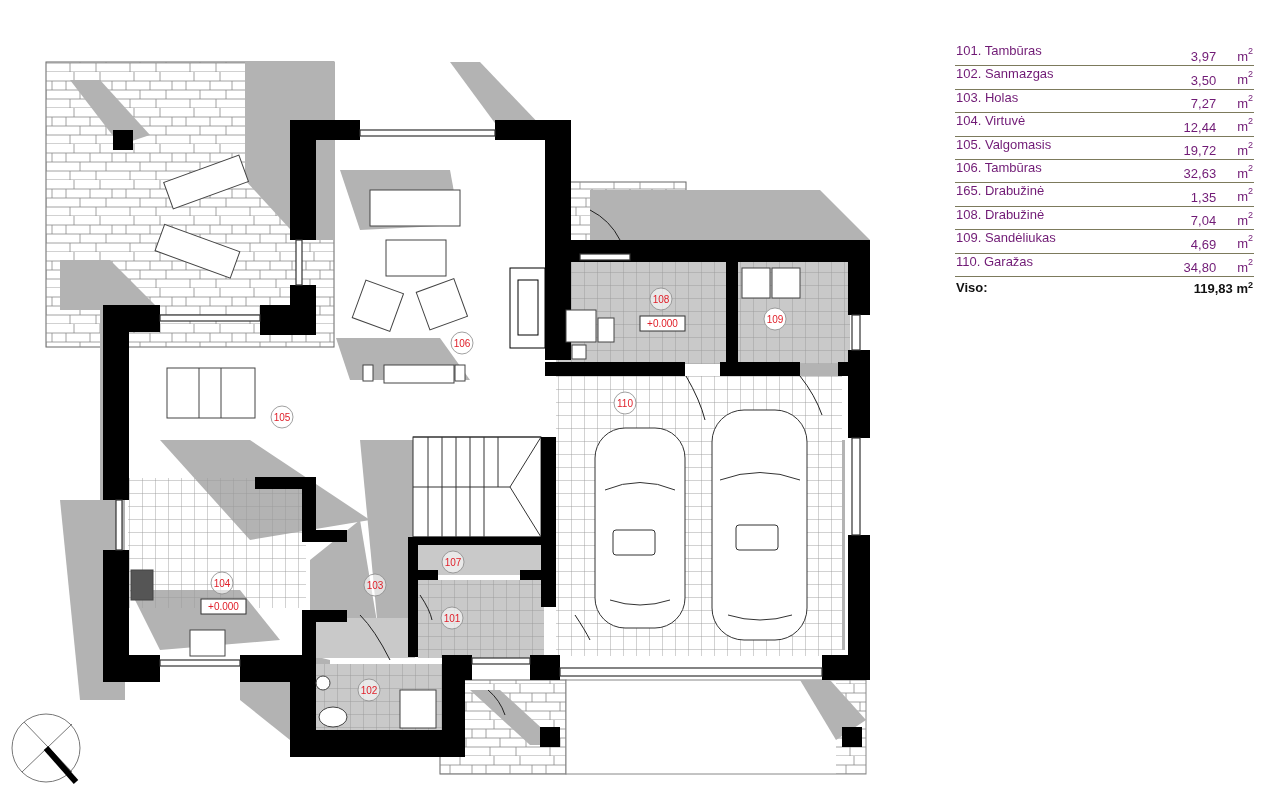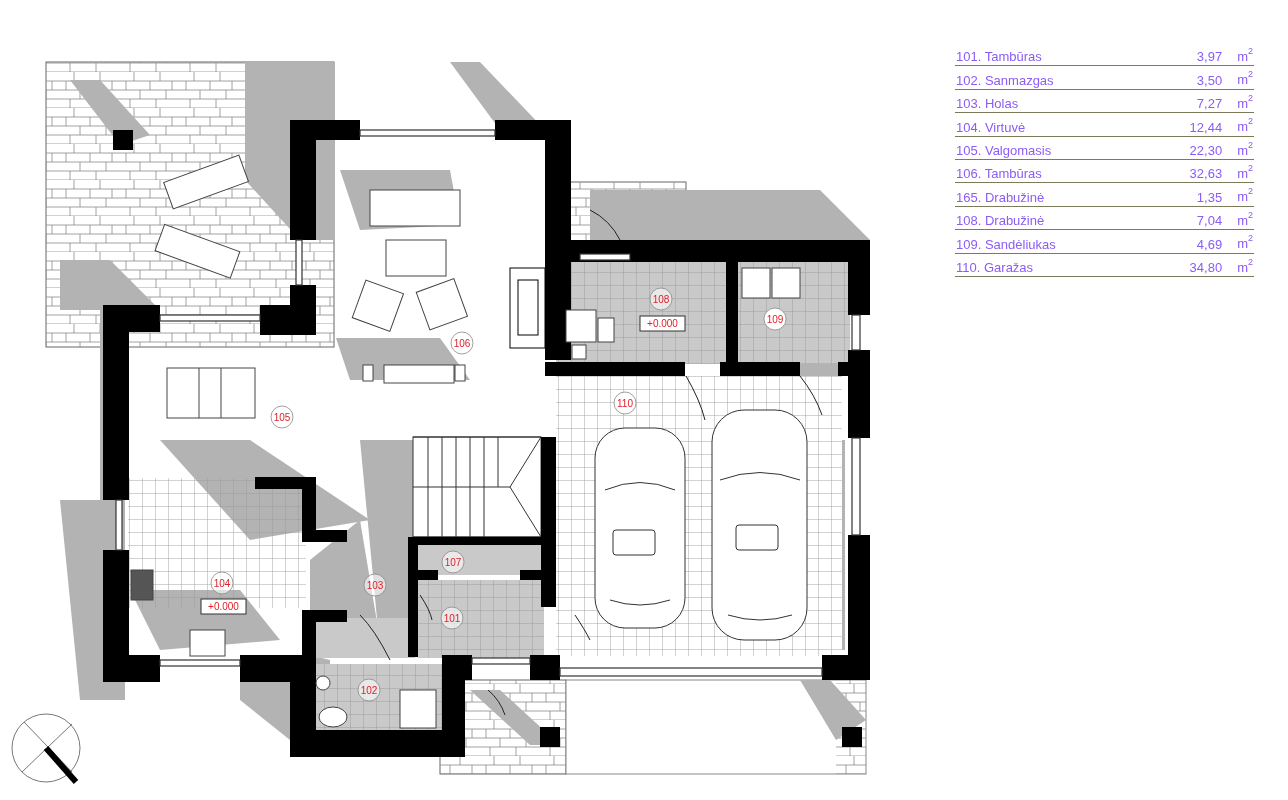--- a/index.html
+++ b/index.html
@@ -1,20 +1,20 @@
 <!DOCTYPE html>
 <html><head>
 <meta charset="utf-8">
 <style>
   html, body { margin:0; padding:0; background:#ffffff; }
   body { width:1288px; height:800px; position:relative; overflow:hidden; font-family:"Liberation Sans", sans-serif; }
   #plan { position:absolute; left:0; top:0; width:940px; height:800px; }
   .area-table { position:absolute; left:955px; top:43px; width:299px; }
-  .area-row { display:flex; justify-content:space-between; align-items:flex-end; height:23.4px; border-bottom:1.3px solid #7c7a5c; font-size:13px; color:#8b5cf6; padding:0 1px 1px 1px; box-sizing:border-box; }
-  .area-row .val { display:flex; align-items:flex-end; gap:8px; }
+  .area-row { display:flex; justify-content:space-between; height:23.4px; border-bottom:1.3px solid #7c7a5c; font-size:13px; color:#701a75; padding:0 1px 1px 1px; box-sizing:border-box; }
+  .area-row .val { display:flex; align-items:flex-end; gap:14px; }
   .area-row .num { margin-right:7px; }
   .area-row sup { font-size:9px; position:relative; top:-2px; }
   .area-row .unit { white-space:nowrap; }
   .total-row { display:flex; justify-content:space-between; height:22px; align-items:center; font-size:13px; font-weight:bold; color:#111; padding:0 1px; }
   .room-tag text { font-family:"Liberation Sans", sans-serif; }
 </style>
 </head>
 <body>
 
 <svg id="plan" viewBox="0 0 940 800" xmlns="http://www.w3.org/2000/svg">
@@ -316,21 +316,21 @@
   <div class="area-row">
     <span><span>104.</span> <span>Virtuvė</span></span>
     <span class="val">
         <span class="num">12,44</span>
         <span class="unit"><span>m</span><sup>2</sup></span>
       </span>
   </div>
   <div class="area-row">
     <span><span>105.</span> <span>Valgomasis</span></span>
     <span class="val">
-        <span class="num">22,30</span>
+        <span class="num">19,72</span>
         <span class="unit"><span>m</span><sup>2</sup></span>
       </span>
   </div>
   <div class="area-row">
     <span><span>106.</span> <span>Tambūras</span></span>
     <span class="val">
         <span class="num">32,63</span>
         <span class="unit"><span>m</span><sup>2</sup></span>
       </span>
   </div>
@@ -355,13 +355,17 @@
         <span class="unit"><span>m</span><sup>2</sup></span>
       </span>
   </div>
   <div class="area-row">
     <span><span>110.</span> <span>Garažas</span></span>
     <span class="val">
         <span class="num">34,80</span>
         <span class="unit"><span>m</span><sup>2</sup></span>
       </span>
   </div>
+  <div class="total-row">
+    <span>Viso:</span>
+    <span class="val"><span>119,83</span>&nbsp;<span>m</span><sup style="font-size:9px;">2</sup></span>
+  </div>
 </div>
 
 </body></html>

